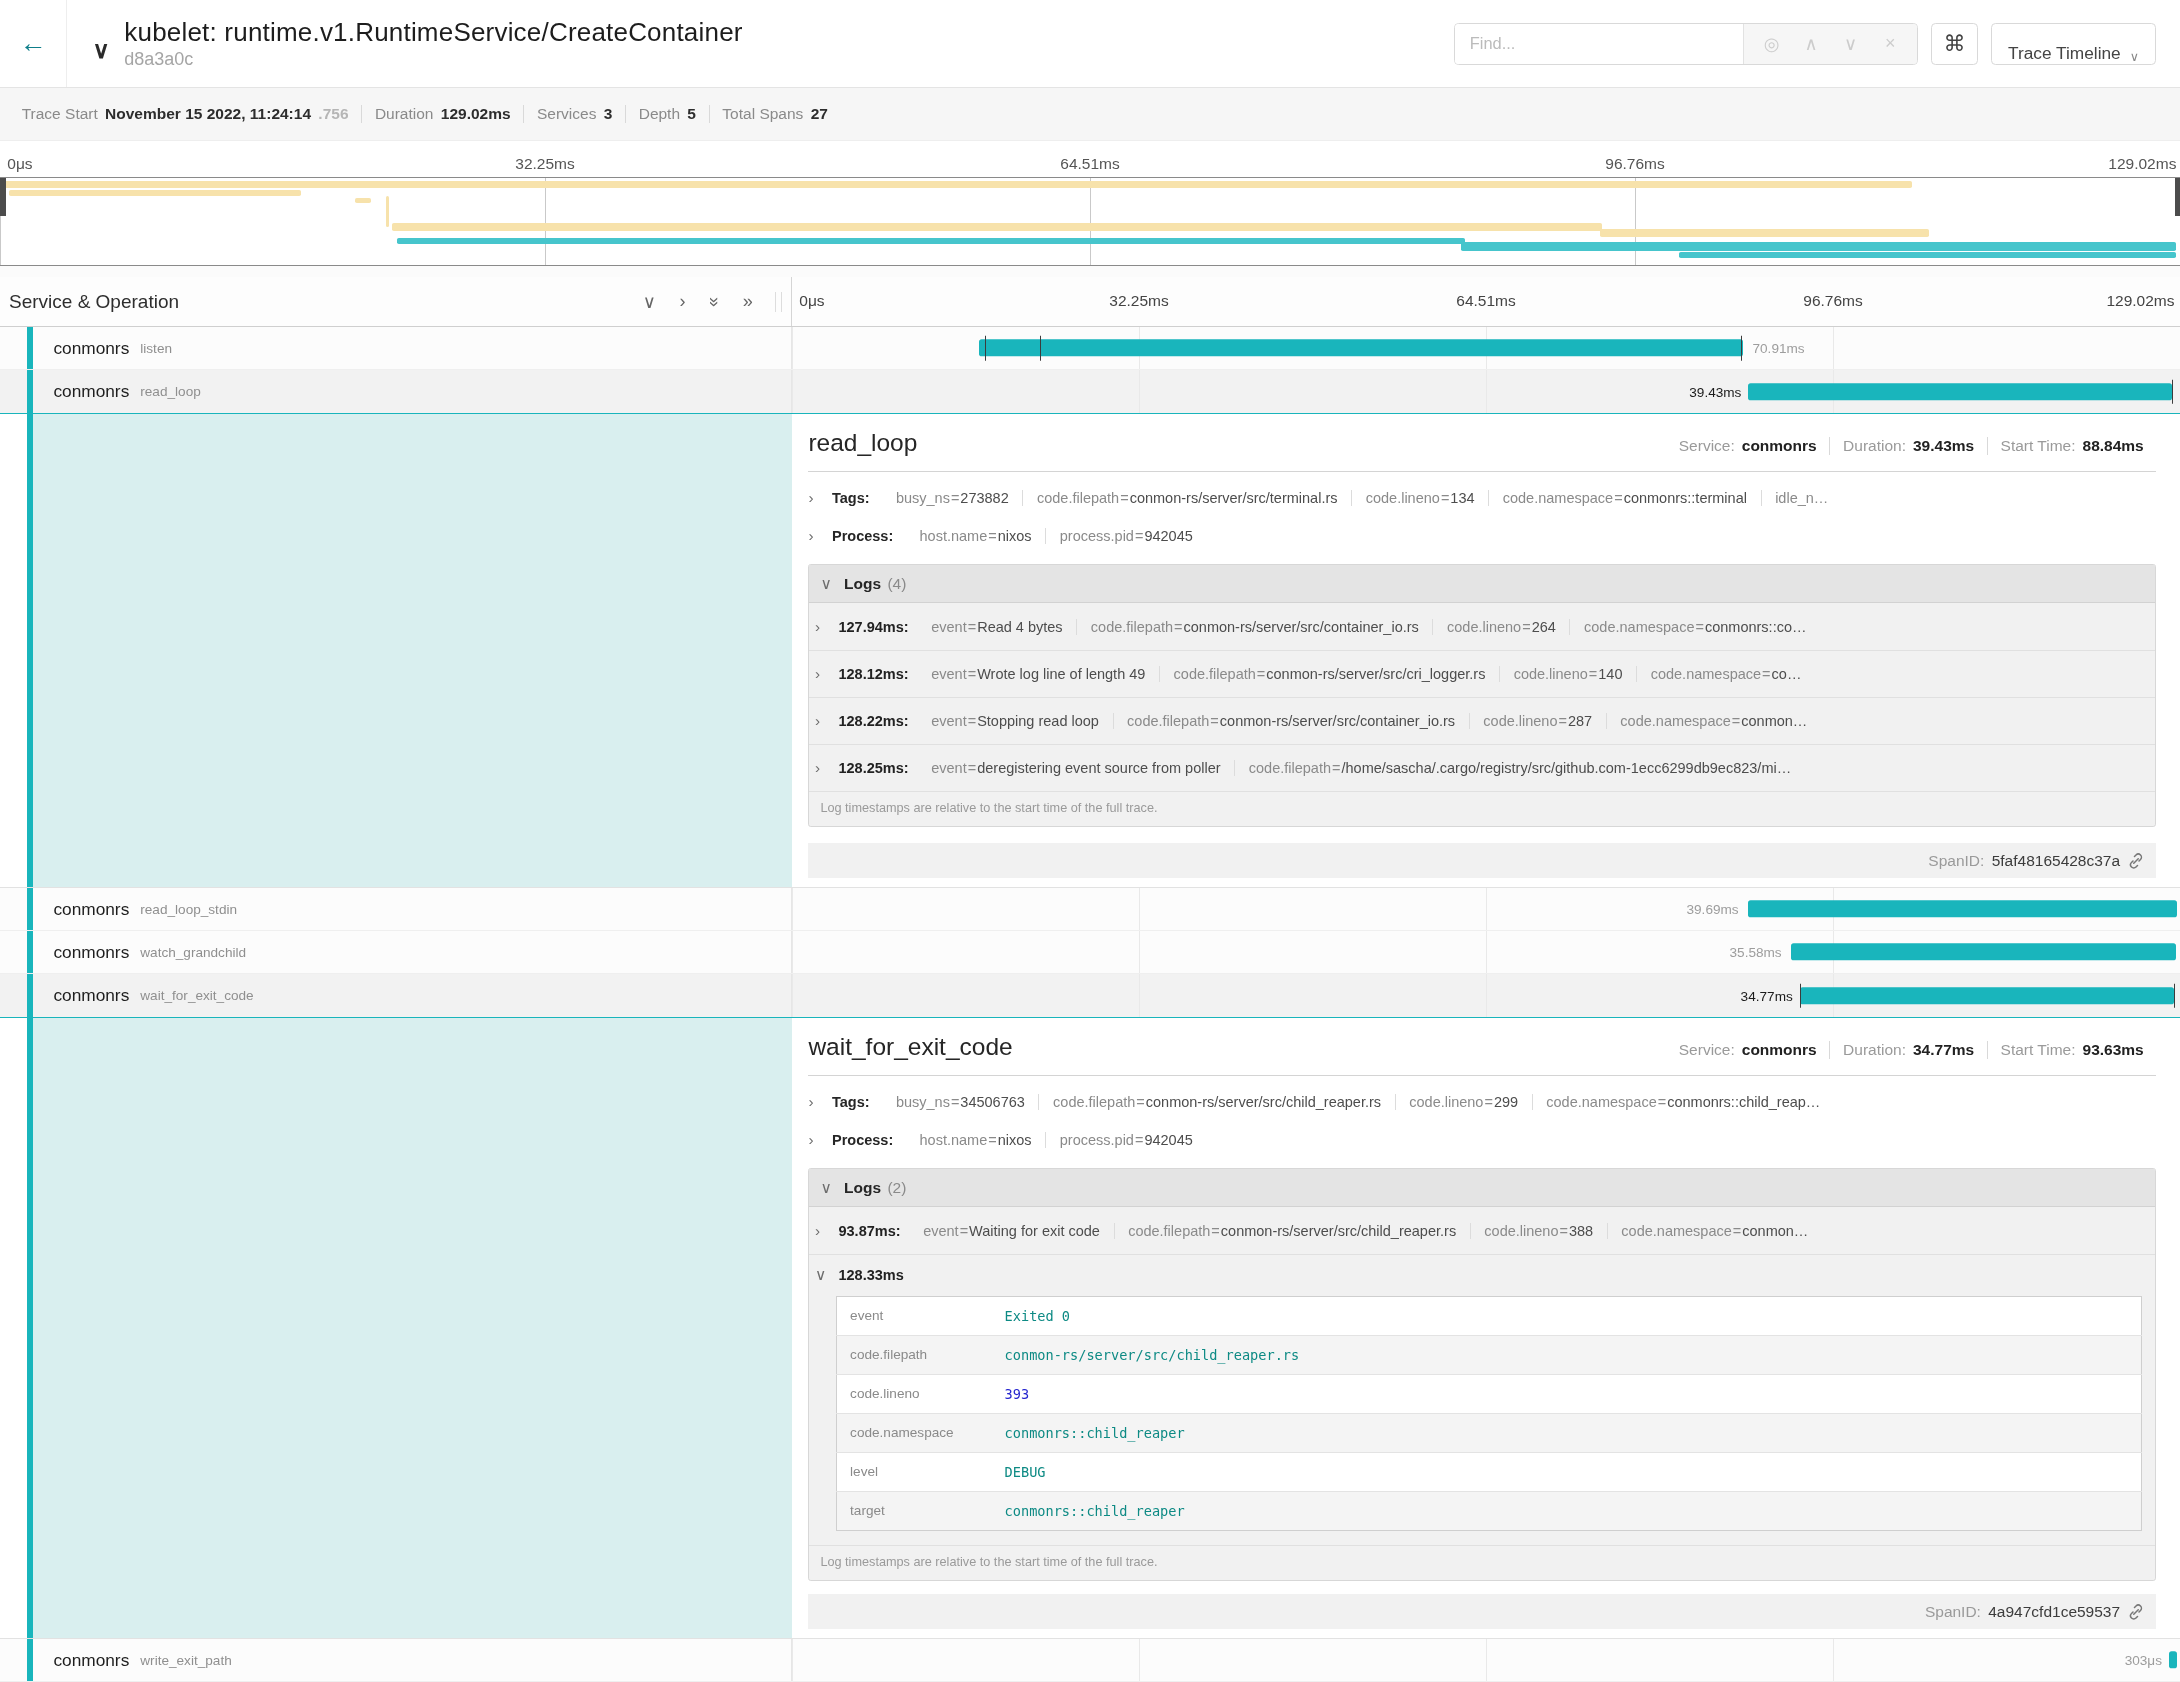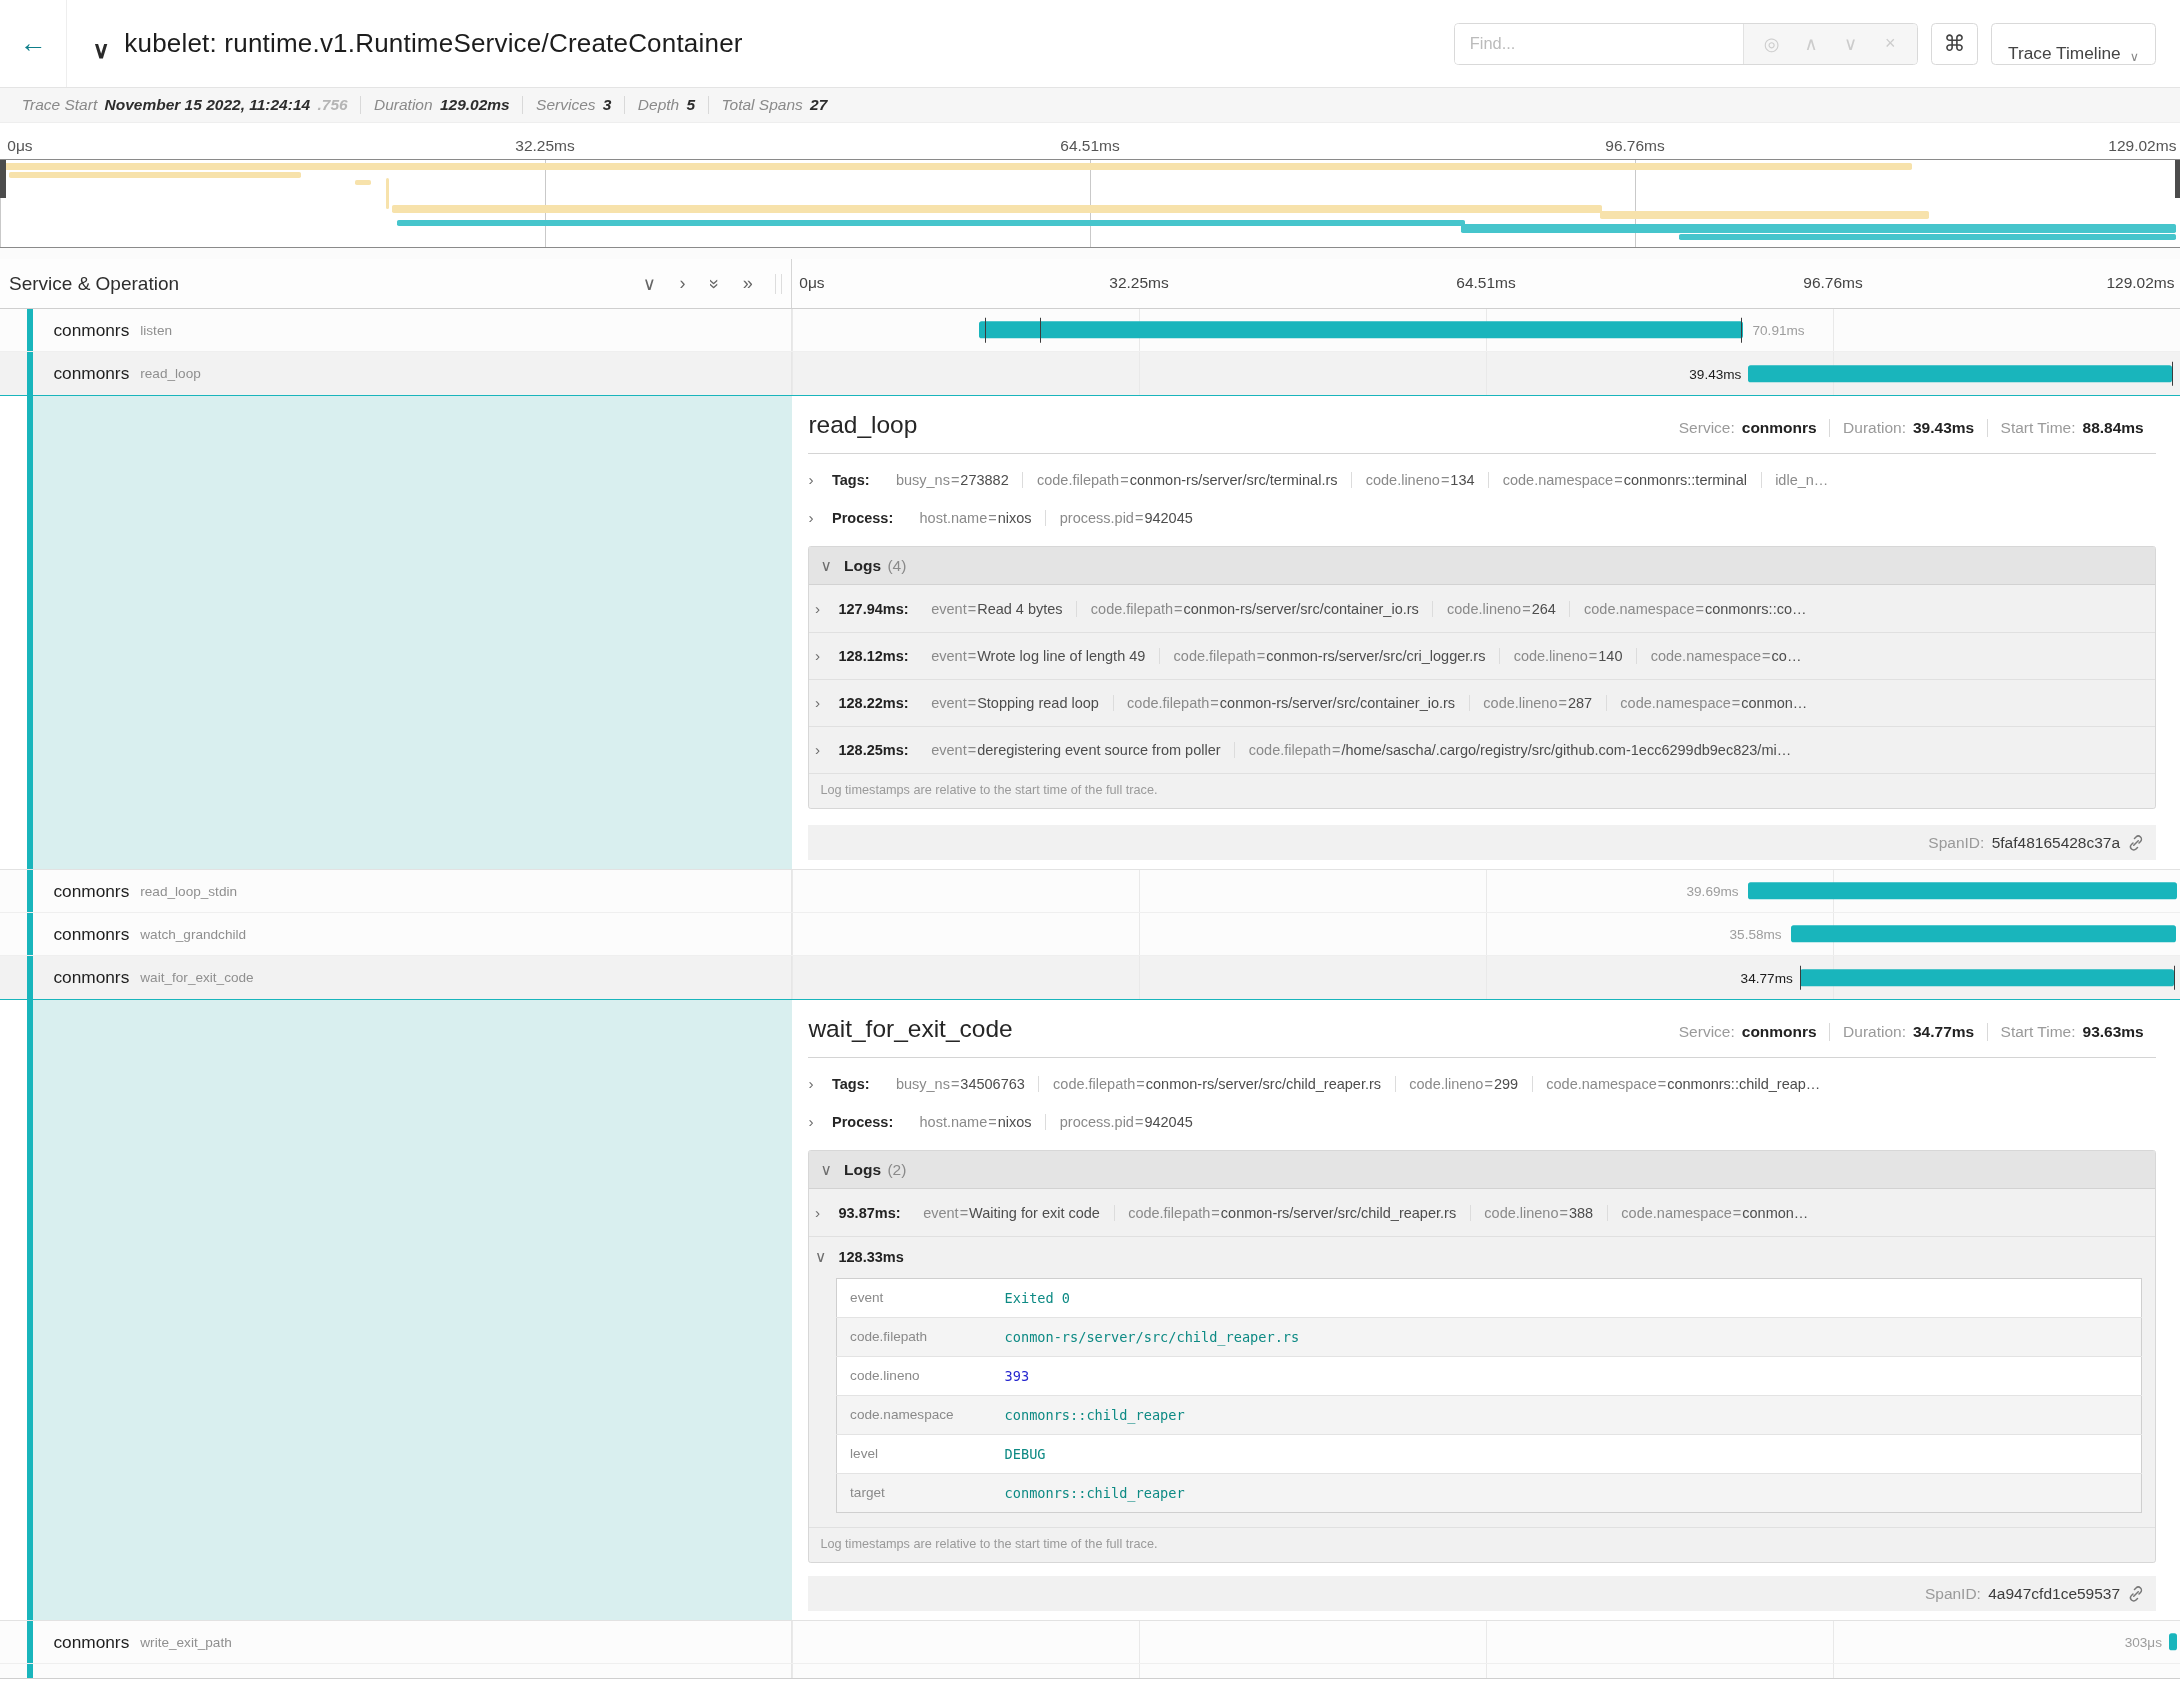--- a/index.html
+++ b/index.html
@@ -19,22 +19,22 @@
   .find-input::placeholder { color:#bbb; }
   .find-tools { display:flex; align-items:center; background:#f6f6f6; border-left:0.9px solid #e2e2e2; padding:0 9px; gap:3.6px; }
   .ftool { width:36px; text-align:center; font-size:18px; color:#ccc; cursor:default; }
   .kbd-btn { height:42px; width:47px; margin-left:12.7px; border:0.9px solid #d9d9d9; border-radius:4.5px;
     display:flex; align-items:center; justify-content:center; font-size:22px; color:#444; background:#fff; cursor:pointer; }
   .view-btn { height:42px; margin-left:12.7px; border:0.9px solid #d9d9d9; border-radius:4.5px; background:#fff;
     display:flex; align-items:flex-end; padding:0 16.4px; font-size:17.3px; color:#444; gap:9px; cursor:pointer; }
   .view-caret { font-size:12.7px; color:#888; }
 
   
-  .summary { height:36px; background:#f6f6f6; border-top:0.9px solid #e4e4e4; border-bottom:0.9px solid #eee;
-    display:flex; align-items:center; padding:0 9px; font-size:15.5px; color:#8a8a8a;font-style:italic; }
+  .summary { height:54px; background:#f6f6f6; border-top:0.9px solid #e4e4e4; border-bottom:0.9px solid #eee;
+    display:flex; align-items:center; padding:0 9px; font-size:15.5px; color:#8a8a8a; }
   .sum-item { display:flex; align-items:center; padding:0 12.7px; gap:7.3px; }
   .sum-item + .sum-item { border-left:0.9px solid #d9d9d9; }
   .sum-val { color:#2d2d2d; font-weight:bold; }
   .sum-frac { color:#b5b5b5; font-weight:bold; }
 
   
   .axis { position:relative; height:36px; font-size:15.5px; color:#555; }
   .axis span { position:absolute; bottom:4.5px; }
   .axis .a0 { left:7.3px; }
   .axis .a1 { left:25%; transform:translateX(-50%); }
@@ -125,20 +125,21 @@
 
 <div class="app">
 
   <div class="hdr">
     <div class="back-btn">
         <span>←</span>
       </div>
     <span class="hdr-collapse"><span>∨</span></span>
     <div class="hdr-titles">
       <div class="hdr-title">kubelet: runtime.v1.RuntimeService/CreateContainer</div>
+      <div class="hdr-traceid">d8a3a0c</div>
     </div>
     <div class="findbox">
       <input class="find-input" placeholder="Find..." style="">
       <div class="find-tools">
         <span class="ftool">◎</span>
         <span class="ftool">∧</span>
         <span class="ftool">∨</span>
         <span class="ftool">×</span>
       </div>
     </div>

